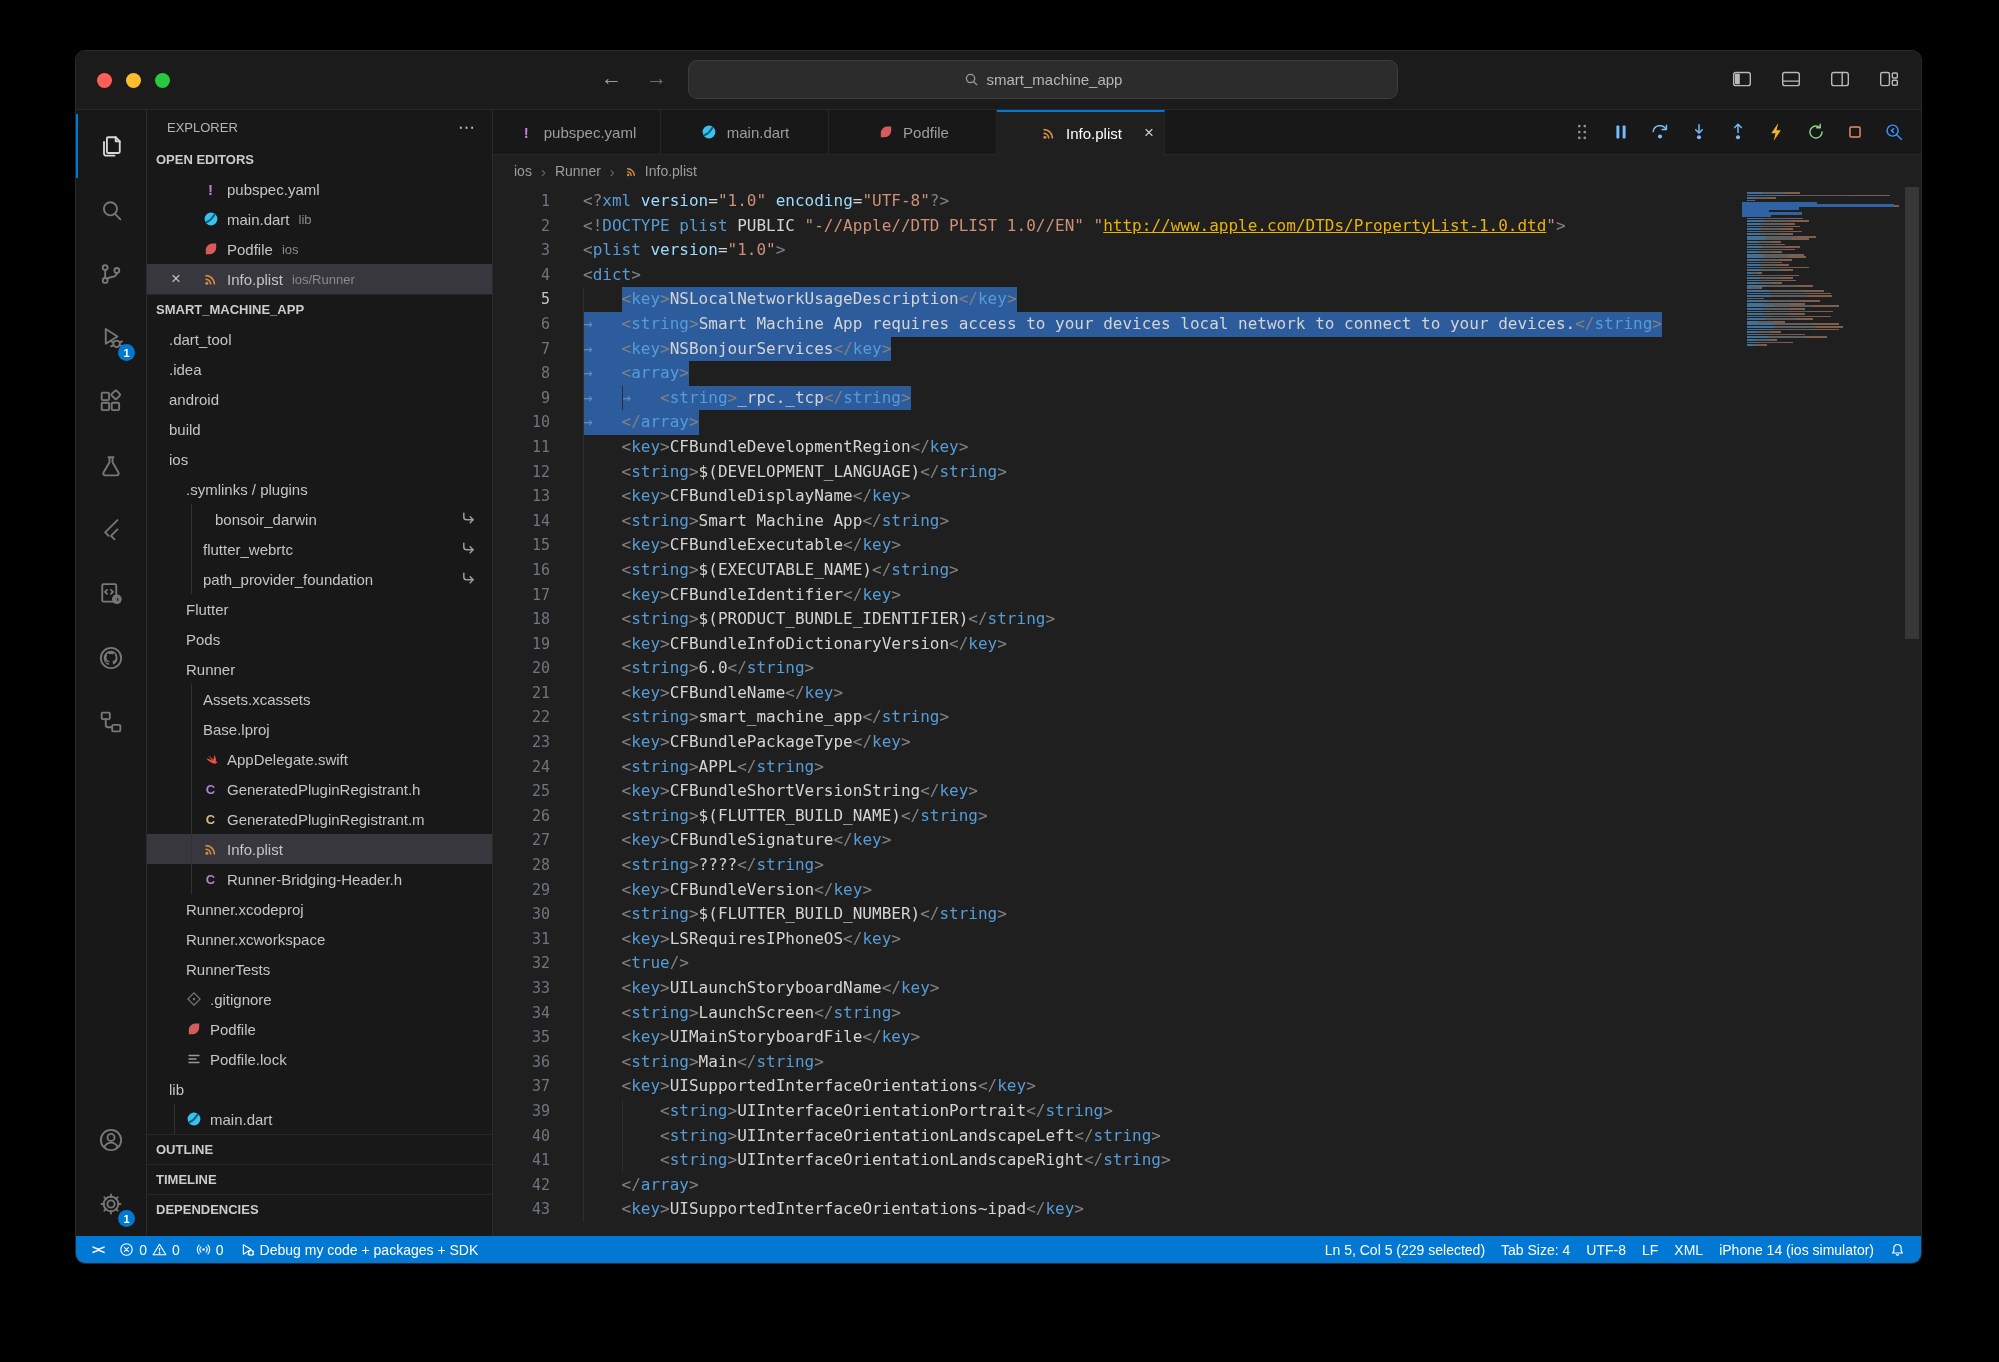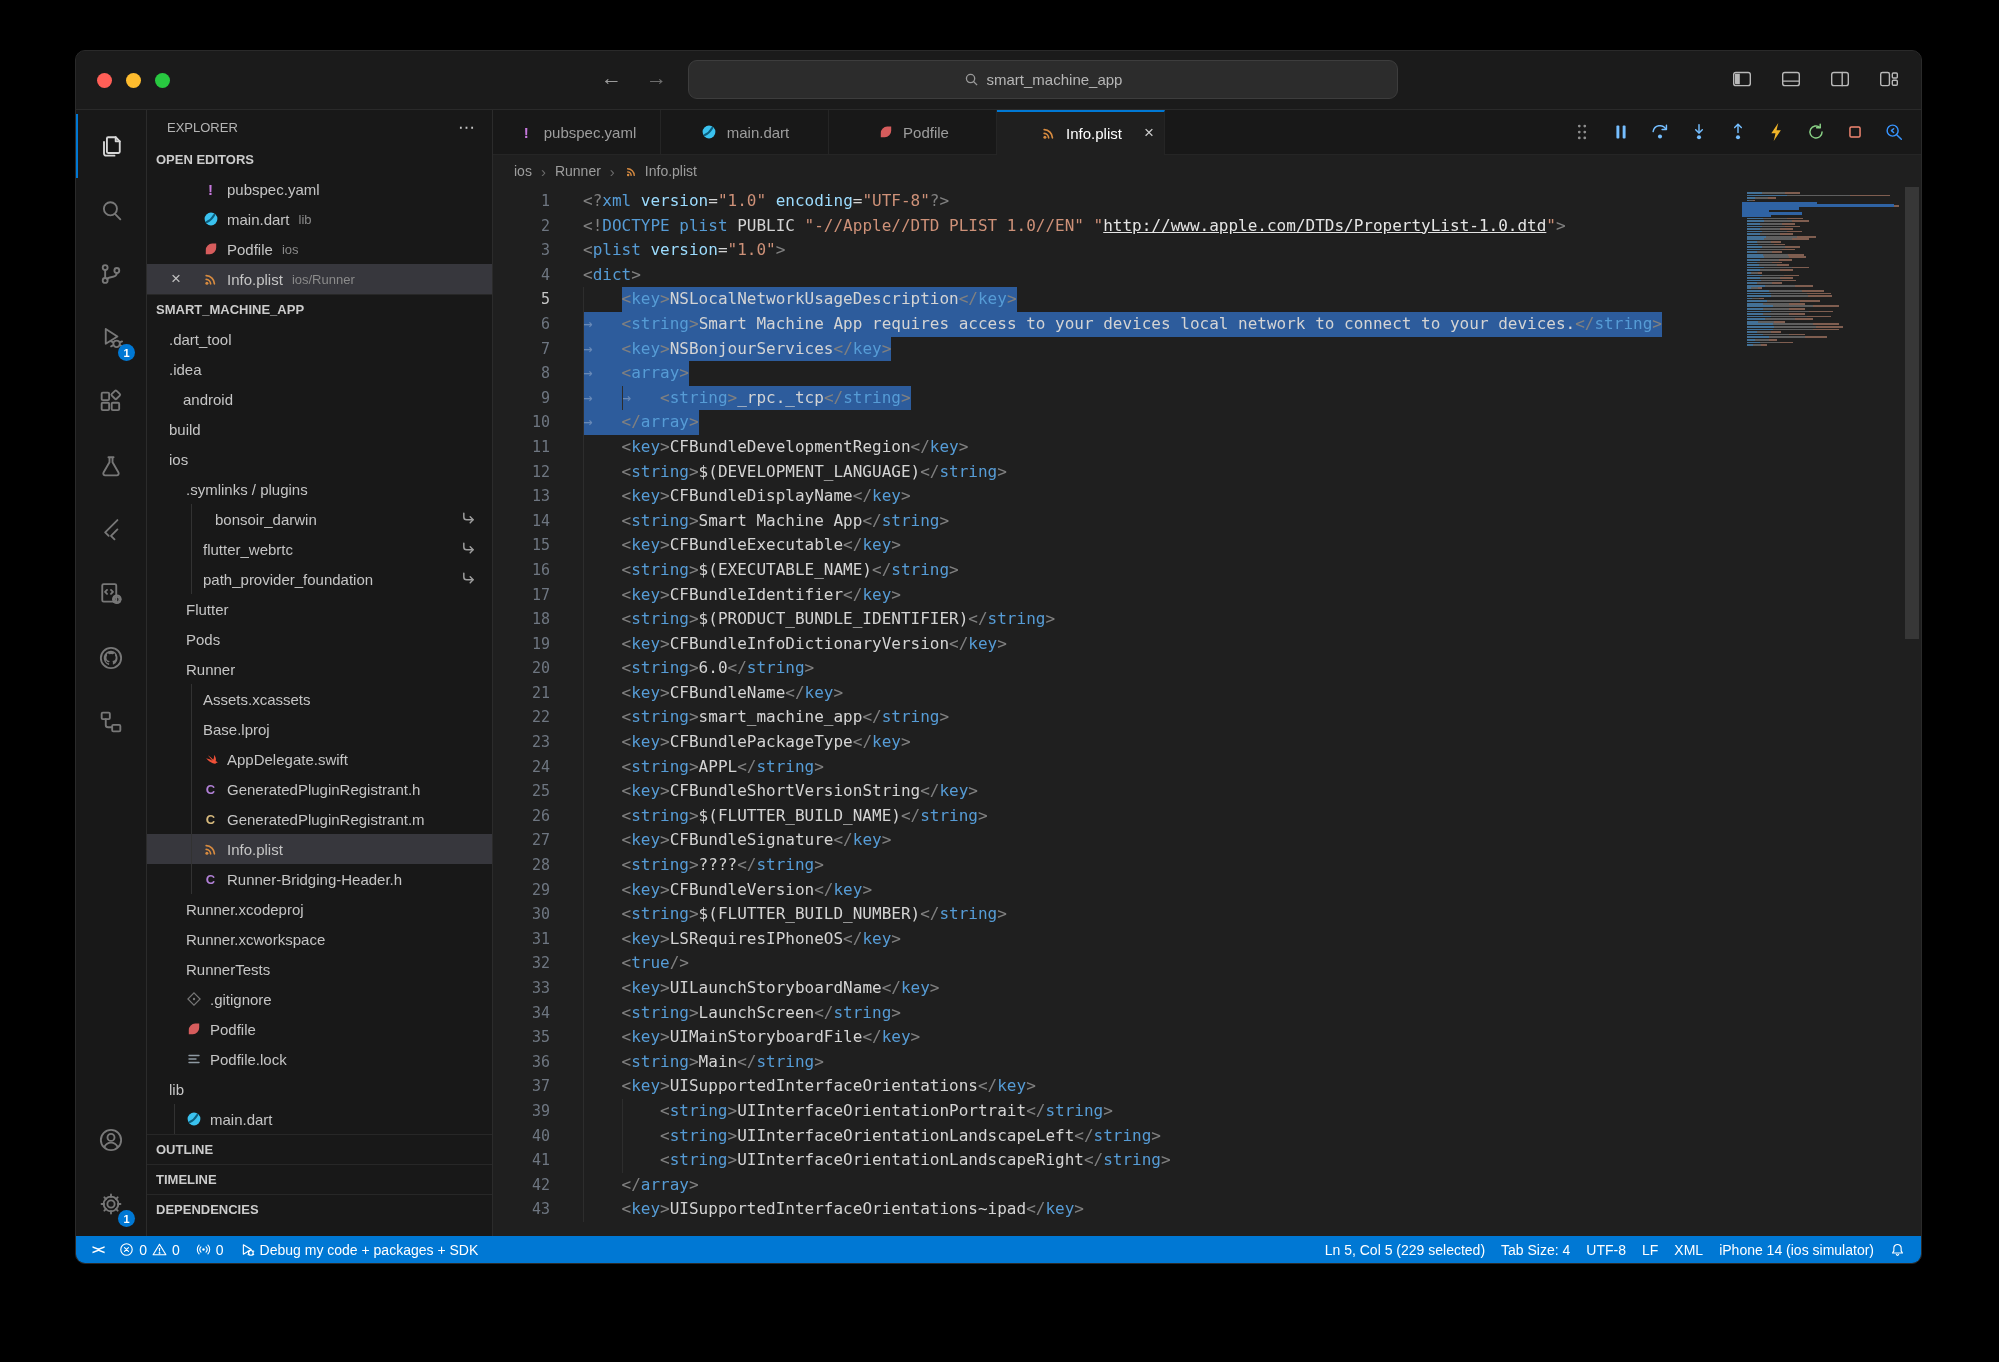--- a/index.html
+++ b/index.html
@@ -71,21 +71,21 @@
   .codearea{flex:1;position:relative;overflow:hidden;font-family:"DejaVu Sans Mono",monospace;
     font-size:16px;line-height:24.6px;}
   .lines{position:absolute;top:2px;left:0;right:190px;}
   .cl{display:flex;height:24.6px;white-space:pre;position:relative;}
   .ln{width:57px;text-align:right;color:#6e7681;flex:none;font-size:15px;}
   .ln.active{color:#c6c6c6;}
   .lc{margin-left:33px;}
   .iguide{position:absolute;top:0;bottom:0;width:1px;background:#2d2d2d;}
   .tok-p{color:#808080}.tok-t{color:#569cd6}.tok-a{color:#9cdcfe}.tok-s{color:#ce9178}
   .tok-x{color:#d4d4d4}.tok-o{color:#d4d4d4}
-  .tok-u{color:#e5e5e5;text-decoration:underline;}
+  .tok-u{color:#eab308;text-decoration:underline;}
   .sel{background:#2d5c9c;display:inline-block;height:24.6px;vertical-align:top;}
   .ws{color:rgba(255,255,255,.28);}
   .cursor{display:inline-block;width:2px;height:20px;background:#eaeaea;vertical-align:-4px;margin-right:-2px;}
   .minimap{position:absolute;top:5px;right:22px;width:152px;}
   .mm-row{height:1.7px;margin-bottom:0.9px;position:relative;}
   .mm-bar{height:100%;background:linear-gradient(90deg,rgba(86,156,214,.65) 0 28%,rgba(190,190,190,.40) 28% 72%,rgba(206,145,120,.55) 72% 100%);}
   .mm-sel{position:absolute;left:-5px;top:-0.6px;height:2.8px;background:#2f63a4;}
   .vthumb{position:absolute;top:0;right:2px;width:14px;height:452px;background:rgba(121,121,121,.27);}
   
   .status{position:absolute;left:0;right:0;bottom:0;height:27px;background:#0078d4;color:#fff;
@@ -334,21 +334,21 @@
               </svg>
             </span>
             <span style="margin-left: 2px;">.idea</span>
           </div>
           <div class="row" style="padding-left: 20px;">
             <span style="display: inline-flex;">
               <svg viewBox="0 0 16 16" fill="none" stroke="currentColor" stroke-width="1.6" stroke-linecap="round" stroke-linejoin="round">
                 <path d="M6 4l5 4-5 4"></path>
               </svg>
             </span>
-            <span style="margin-left: 16px; text-align: center;">android</span>
+            <span style="margin-left: 2px; text-align: center;">android</span>
           </div>
           <div class="row" style="padding-left: 20px;">
             <span style="display: inline-flex;">
               <svg viewBox="0 0 16 16" fill="none" stroke="currentColor" stroke-width="1.6" stroke-linecap="round" stroke-linejoin="round">
                 <path d="M6 4l5 4-5 4"></path>
               </svg>
             </span>
             <span style="margin-left: 2px;">build</span>
           </div>
           <div class="row" style="padding-left: 20px;">

